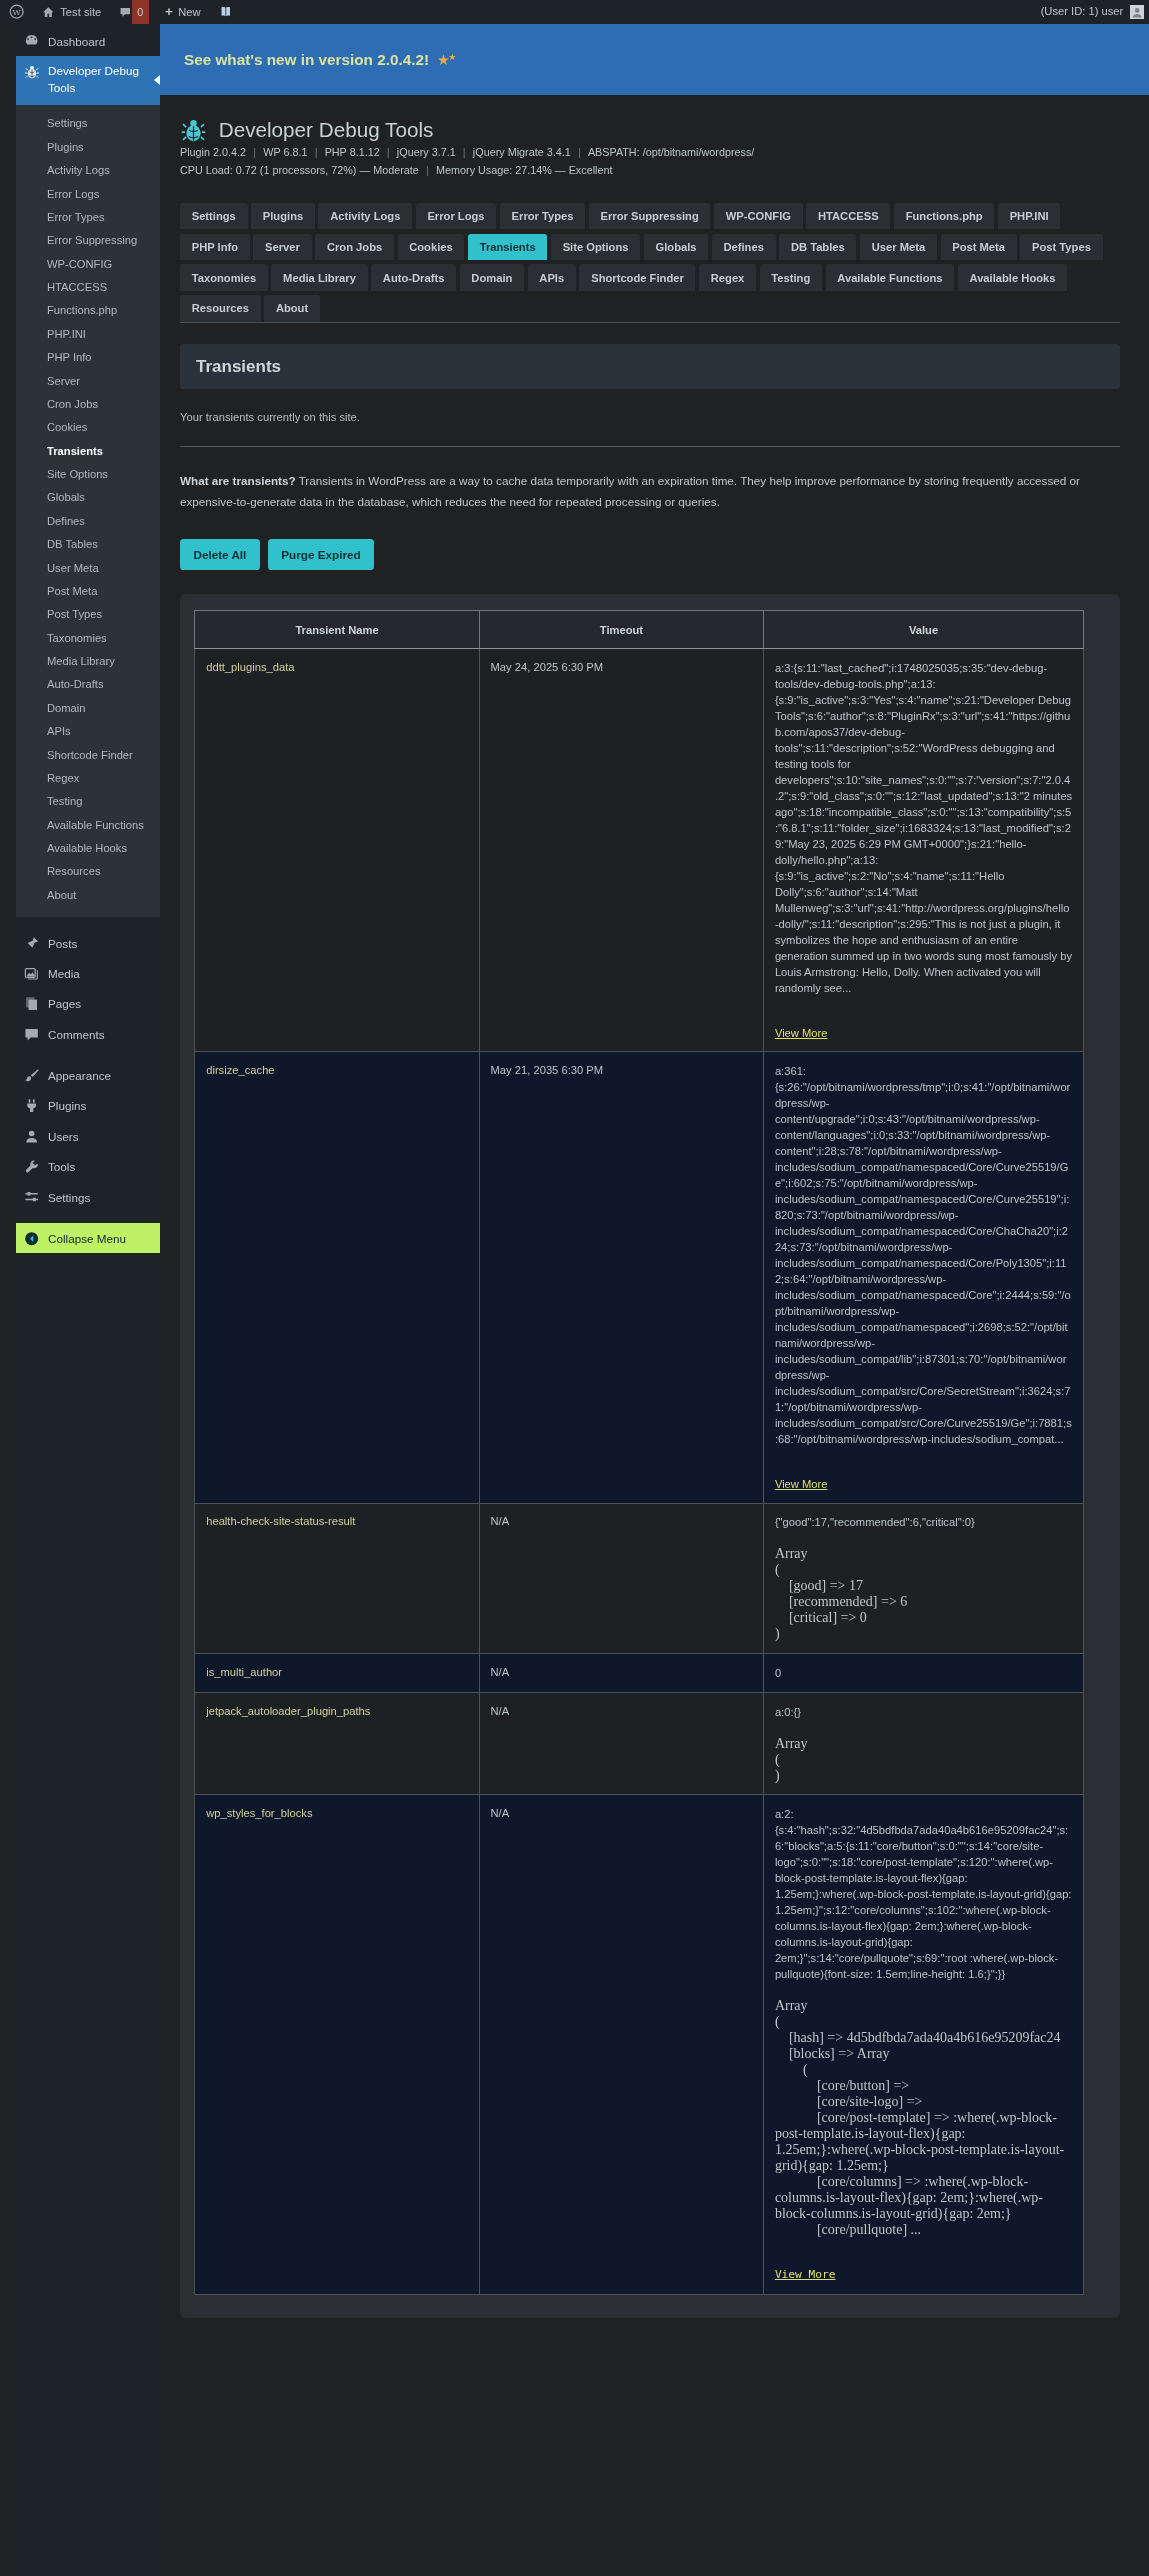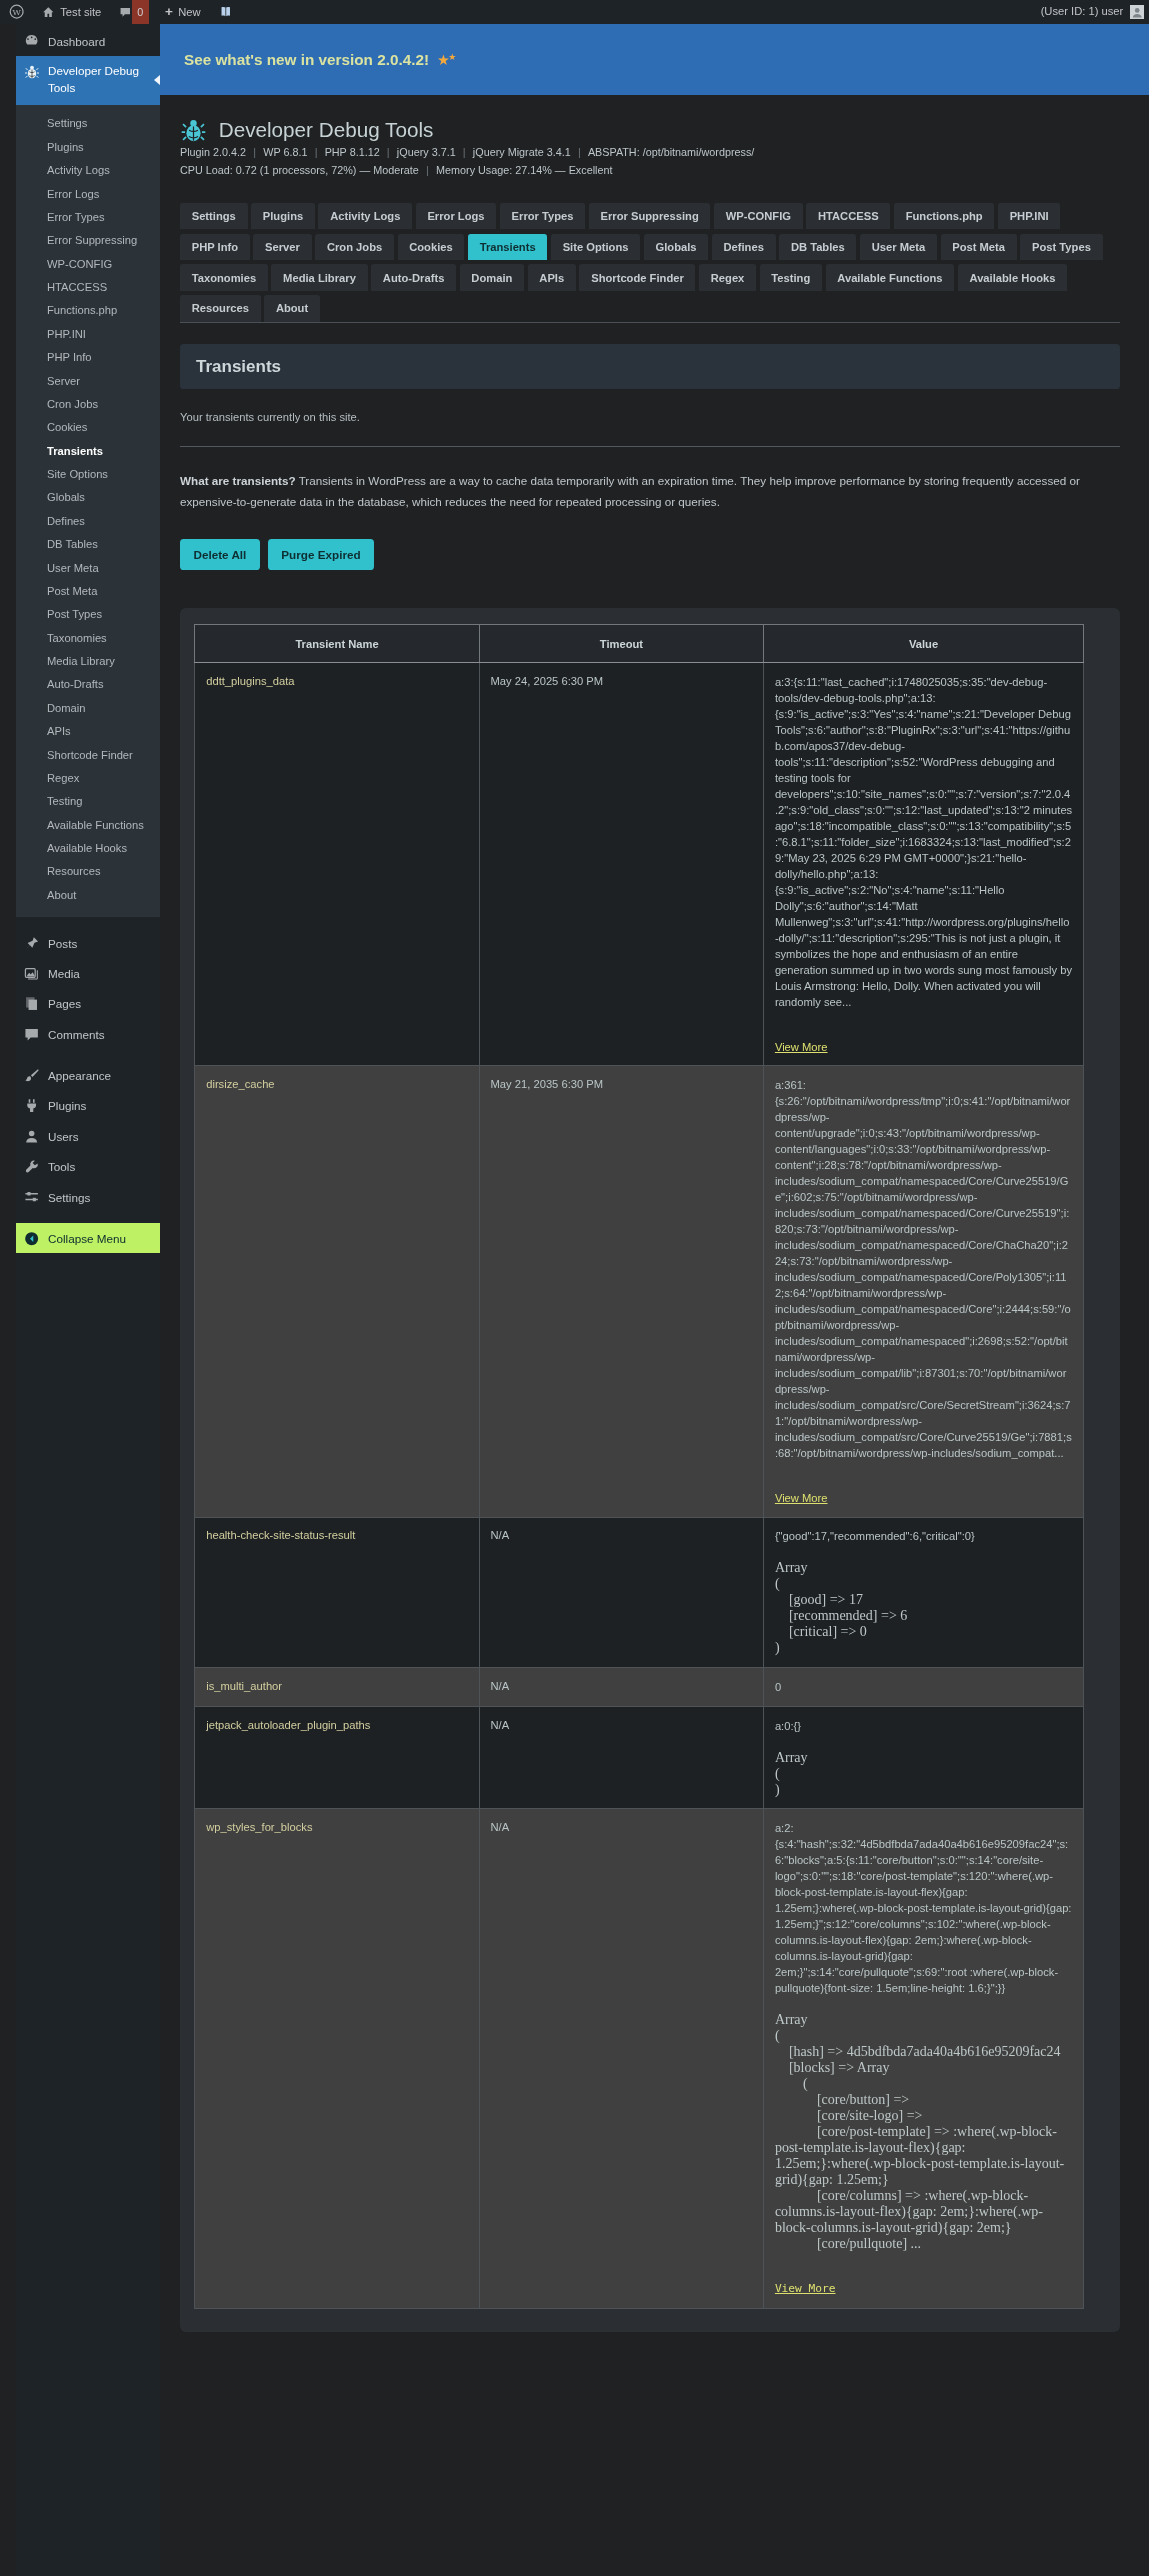--- a/index.html
+++ b/index.html
@@ -50,26 +50,26 @@
 
   .heading-panel{background:#2a323c;border-radius:3.6px;margin-top:21.5px;padding:12.6px 16px}
   .heading-panel h2{color:#cdd7da;font-size:17px;font-weight:bold}
   .subtext{color:#b6bec2;font-size:11.2px;margin-top:21.5px}
   .rule{border:none;border-top:0.9px solid #53585e;margin-top:23px}
   .desc{color:#c0c6ca;font-size:11.7px;line-height:1.8;margin-top:23px}
   .desc b{color:#cdd3d7}
   .btn-row{display:flex;gap:8px;margin-top:27px}
   .btn{background:#31c1cc;color:#0e2e32;font-size:11.7px;font-weight:bold;padding:9px 13.5px;border-radius:3.6px;border:none;cursor:pointer;font-family:"Liberation Sans",sans-serif}
 
-  .table-panel{background:#2b2e33;border-radius:6px;margin-top:38px;padding:16px 36px 23px 14.4px}
+  .table-panel{background:#2b2e33;border-radius:6px;margin-top:24px;padding:16px 36px 23px 14.4px}
   table{width:100%;border-collapse:collapse;border:0.9px solid #73787c}
   th{border:0.9px solid #73787c;border-bottom:0.9px solid #8a8f93;color:#ccd5d7;font-size:11.2px;font-weight:bold;padding:12.6px;text-align:center;background:#25282c}
   td{border:0.9px solid #4e5357;vertical-align:top;padding:10.8px;font-size:11.2px}
   tr.odd td{background:#1e2124}
-  tr.even td{background:#404040}
+  tr.even td{background:#0f172a}
   td.c-name{color:#d3cf9f;width:32%;line-height:1.4}
   td.c-timeout{color:#b9c5c6;width:32%;line-height:1.4}
   td.c-value{color:#b9c5c6;width:36%;line-height:16px}
   .value-text{overflow-wrap:anywhere}
   pre.array{font-family:Liberation Serif, serif;font-size:14px;line-height:16px;white-space:pre-wrap;overflow-wrap:anywhere;margin-top:16px;color:#bec8c9}
   a.view-more{color:#dde06e;display:inline-block;margin-top:16px;text-decoration:underline;cursor:pointer}
   a.view-more.mono{font-family:"DejaVu Sans Mono",monospace}
 
   .footer{display:flex;justify-content:space-between;align-items:flex-end;padding:38px 30px 16px 36px;font-size:11.2px}
   .footer-left{color:#a7adb1;font-style:italic}

